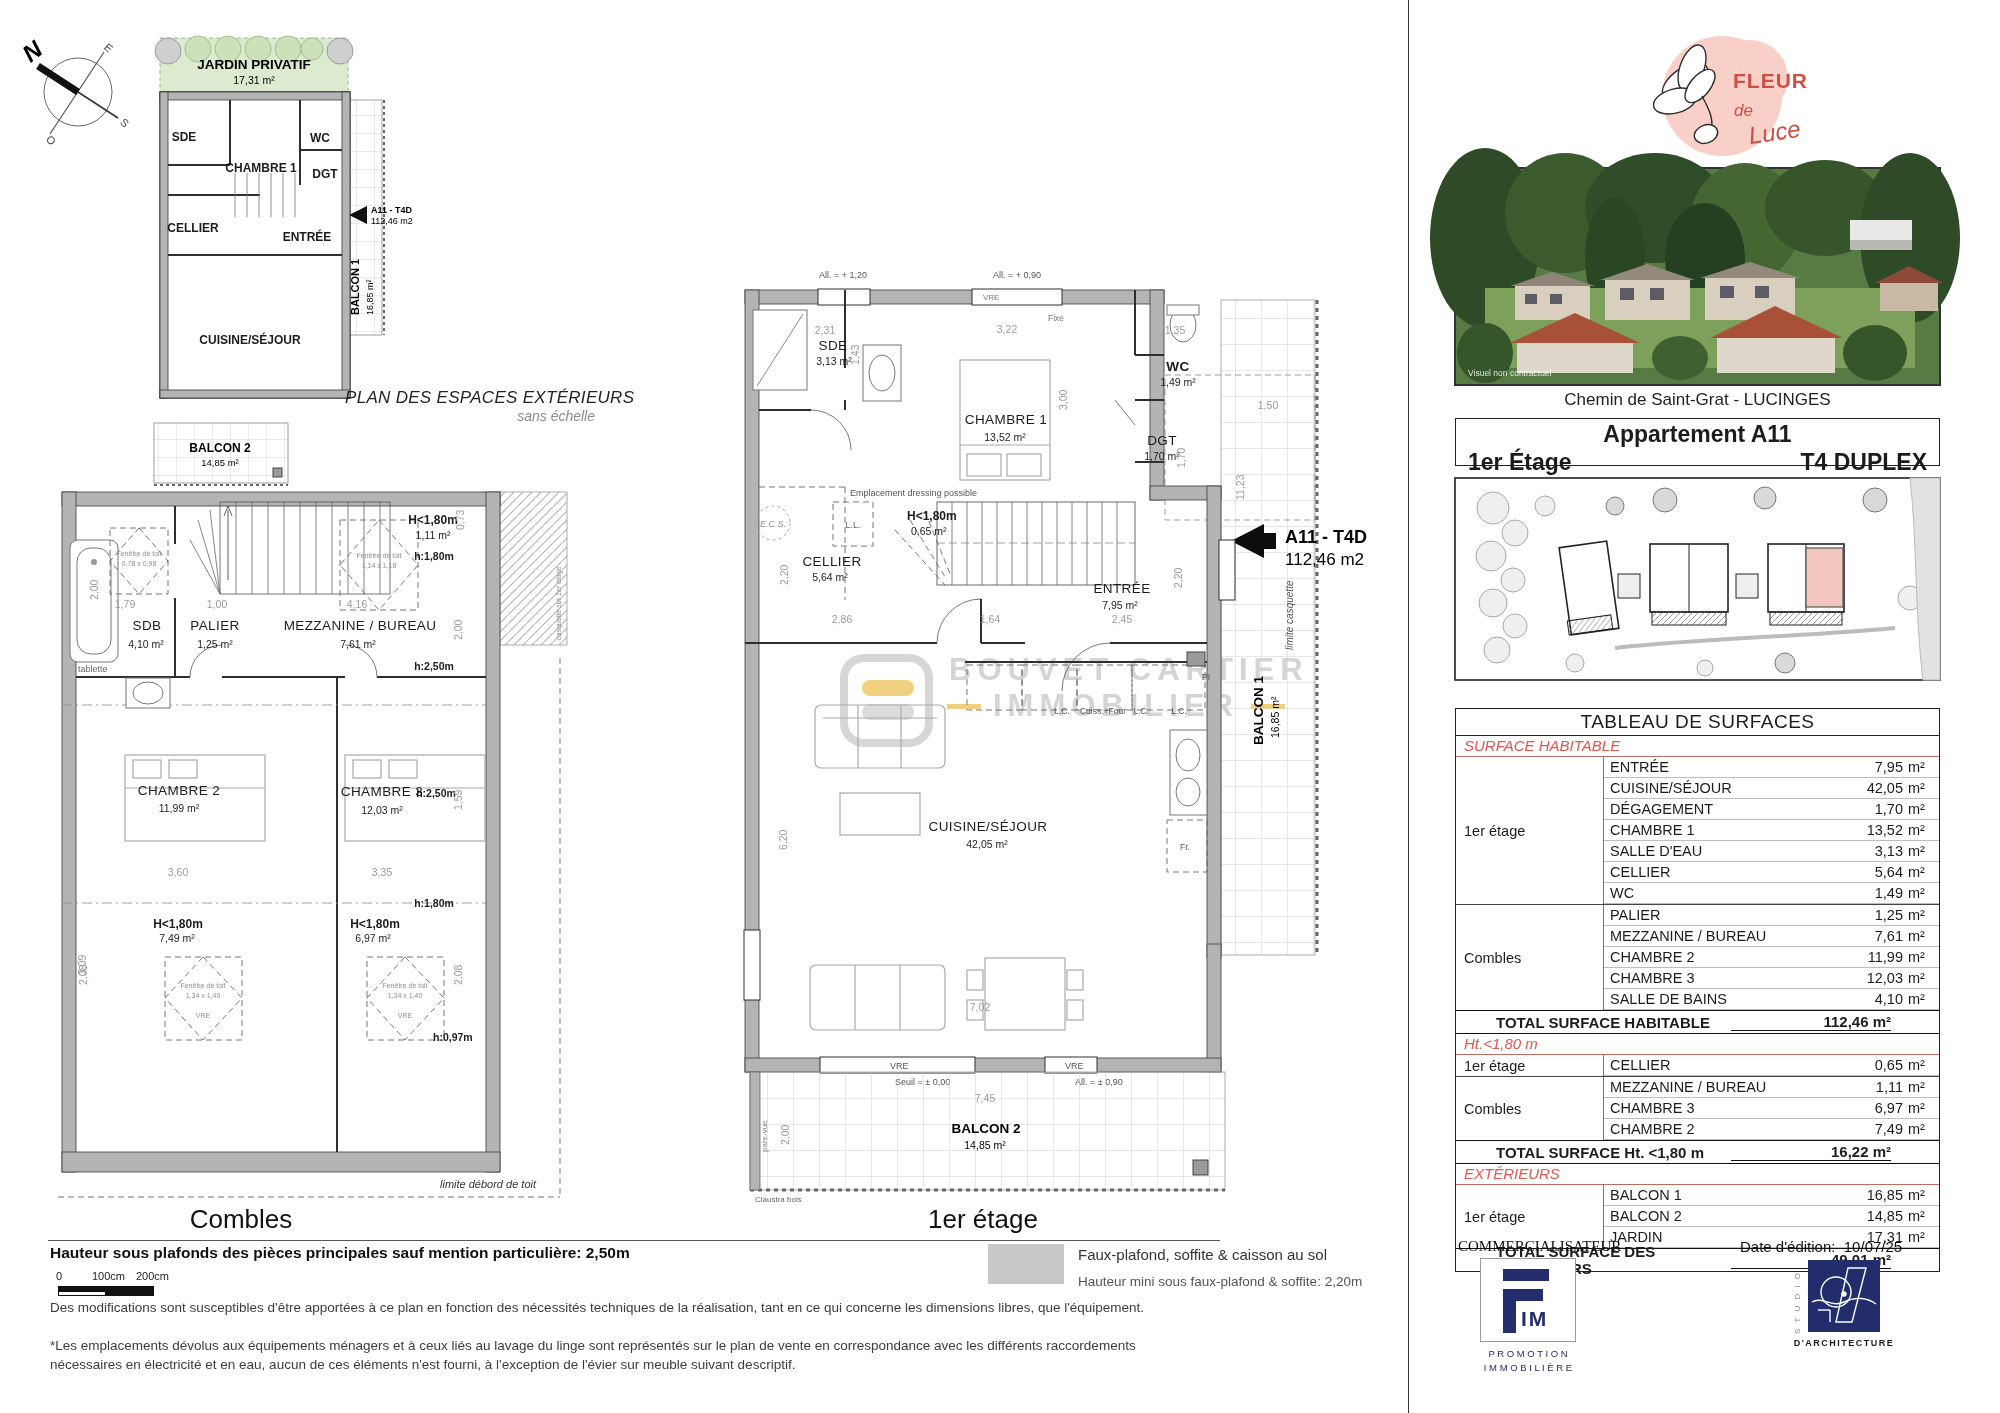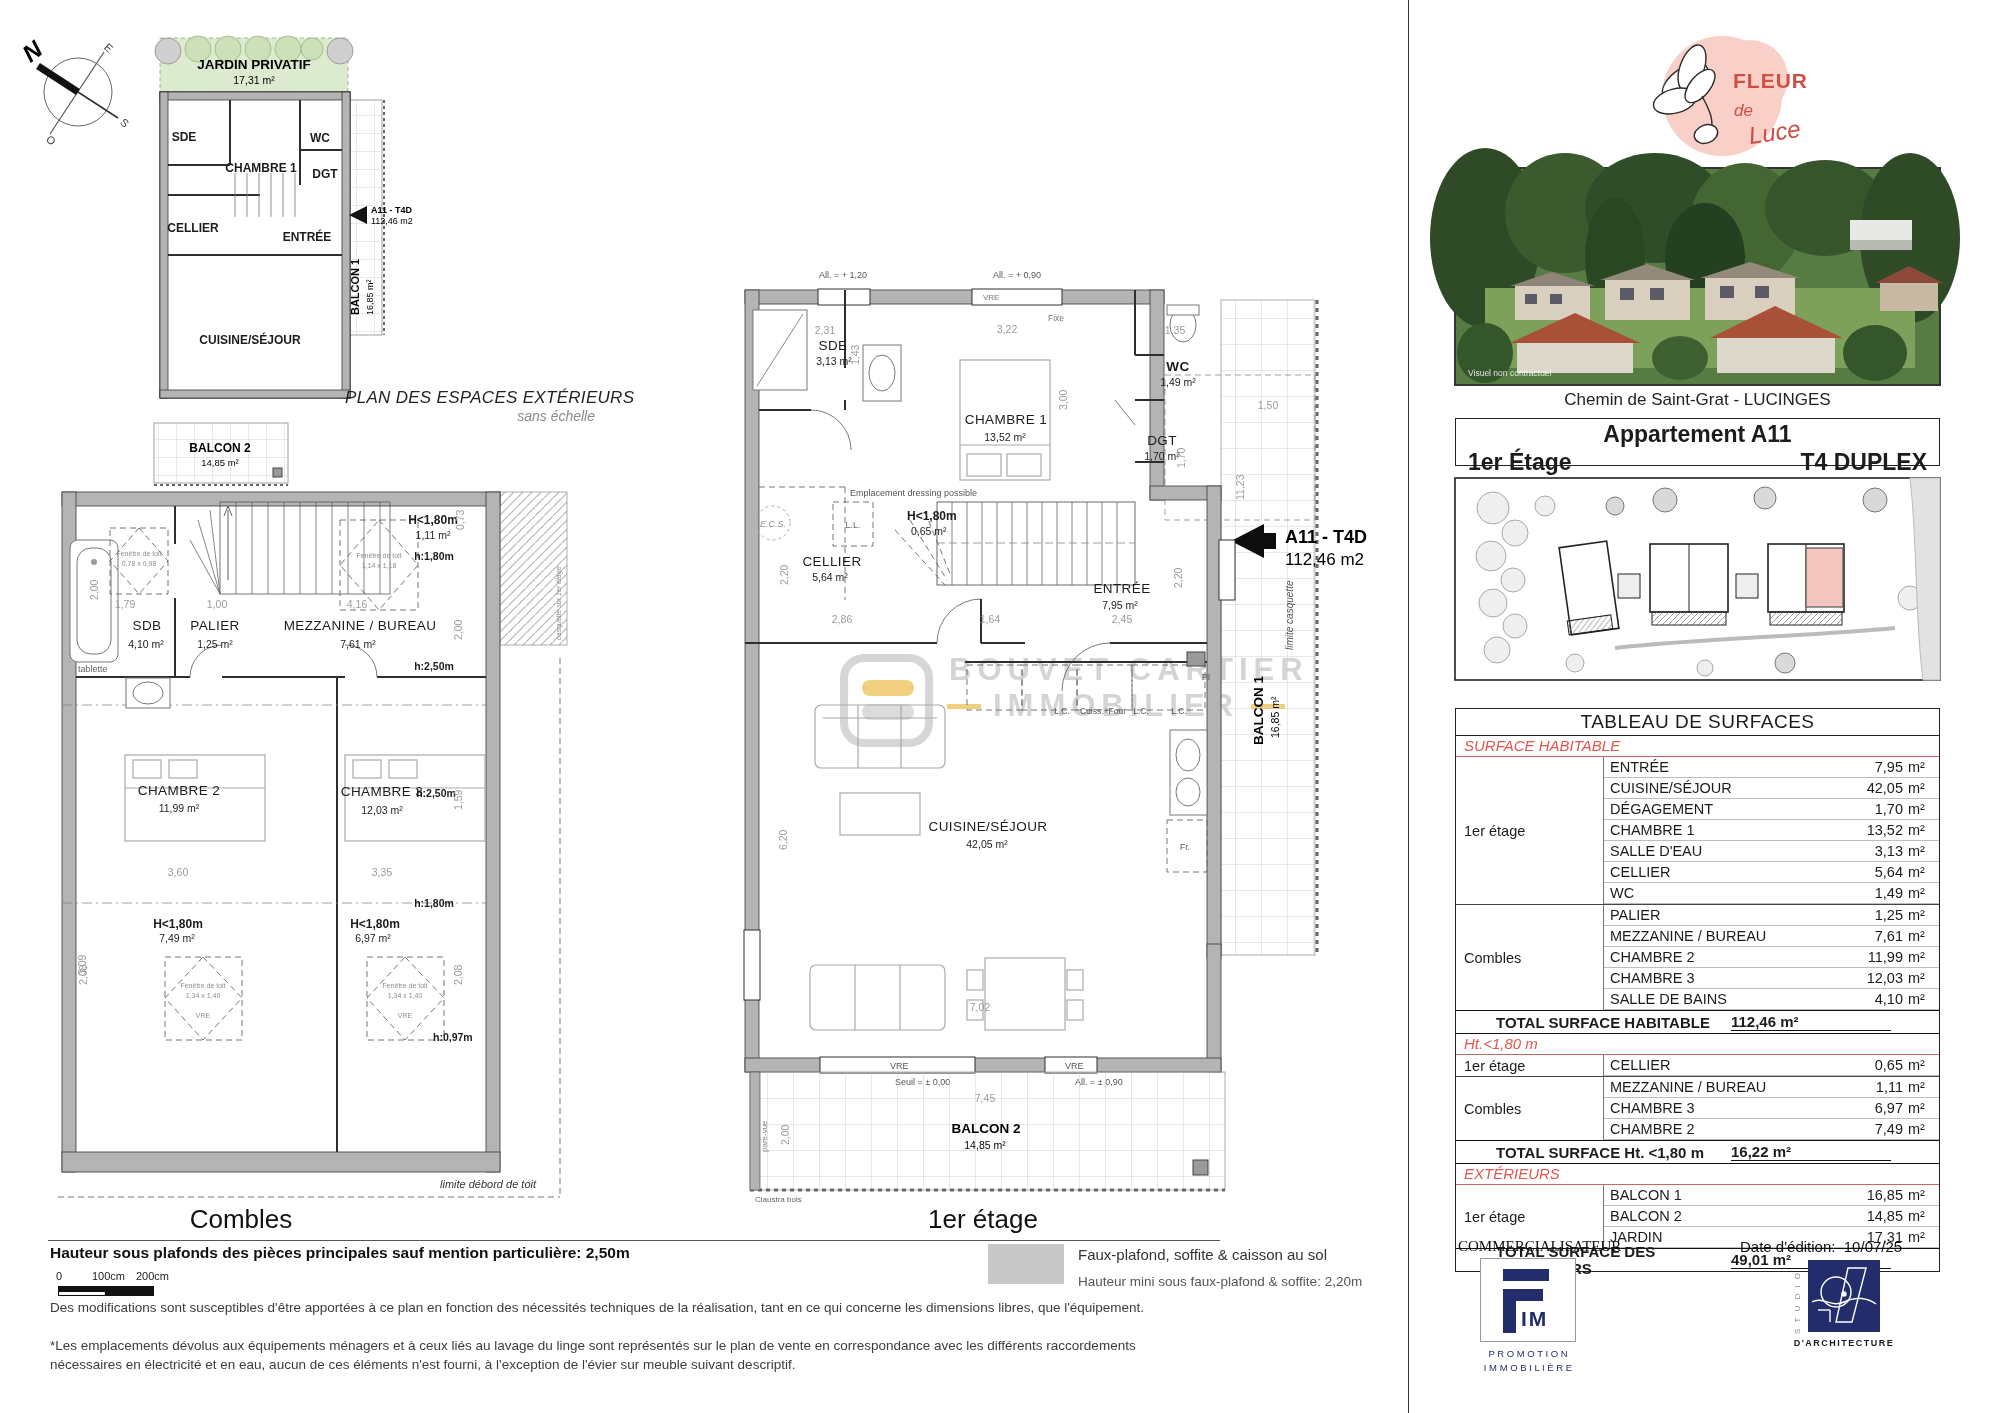--- a/index.html
+++ b/index.html
@@ -28,21 +28,21 @@
   .sec{height:20px;line-height:20px;color:#e2564e;font-style:italic;font-size:15px;padding-left:8px;border-bottom:1px solid #c06a60;}
   .row{display:flex;height:21px;font-size:14.5px;}
   .row .c1{width:148px;padding-left:8px;box-sizing:border-box;border-right:1px solid #777;display:flex;align-items:center;}
   .row .c234{flex:1;display:flex;align-items:center;border-bottom:1px solid #bdbdbd;box-sizing:border-box;}
   .row.gsep{border-bottom:1.2px solid #444;}
   .c2{flex:1;padding-left:6px;}
   .c3{width:66px;text-align:right;}
   .c4{width:36px;padding-left:5px;box-sizing:border-box;}
   .trow{display:flex;height:22px;align-items:center;border-top:1.6px solid #111;border-bottom:1.6px solid #111;font-weight:bold;font-size:15px;}
   .trow .tl{padding-left:40px;flex:1;}
-  .trow .tv{width:160px;text-align:left;margin-right:48px;border-bottom:1.5px solid #111;}
+  .trow .tv{width:160px;text-align:right;margin-right:48px;border-bottom:1.5px solid #111;}
   .wm{position:absolute;left:838px;top:652px;display:flex;align-items:flex-start;opacity:.85;}
   .wm-text{margin-left:14px;color:#cdcdcd;font-weight:bold;letter-spacing:6px;font-size:31px;line-height:36px;}
   .wm-l2{display:flex;align-items:center;color:#cdcdcd;letter-spacing:6px;font-size:31px;font-weight:bold;}
   .ydash{display:inline-block;width:34px;height:5px;background:#eec868;margin:0 12px;}
   .scale-lb{position:absolute;font-size:11px;color:#222;}
 </style>
 </head>
 <body>
 
 <div class="page">

